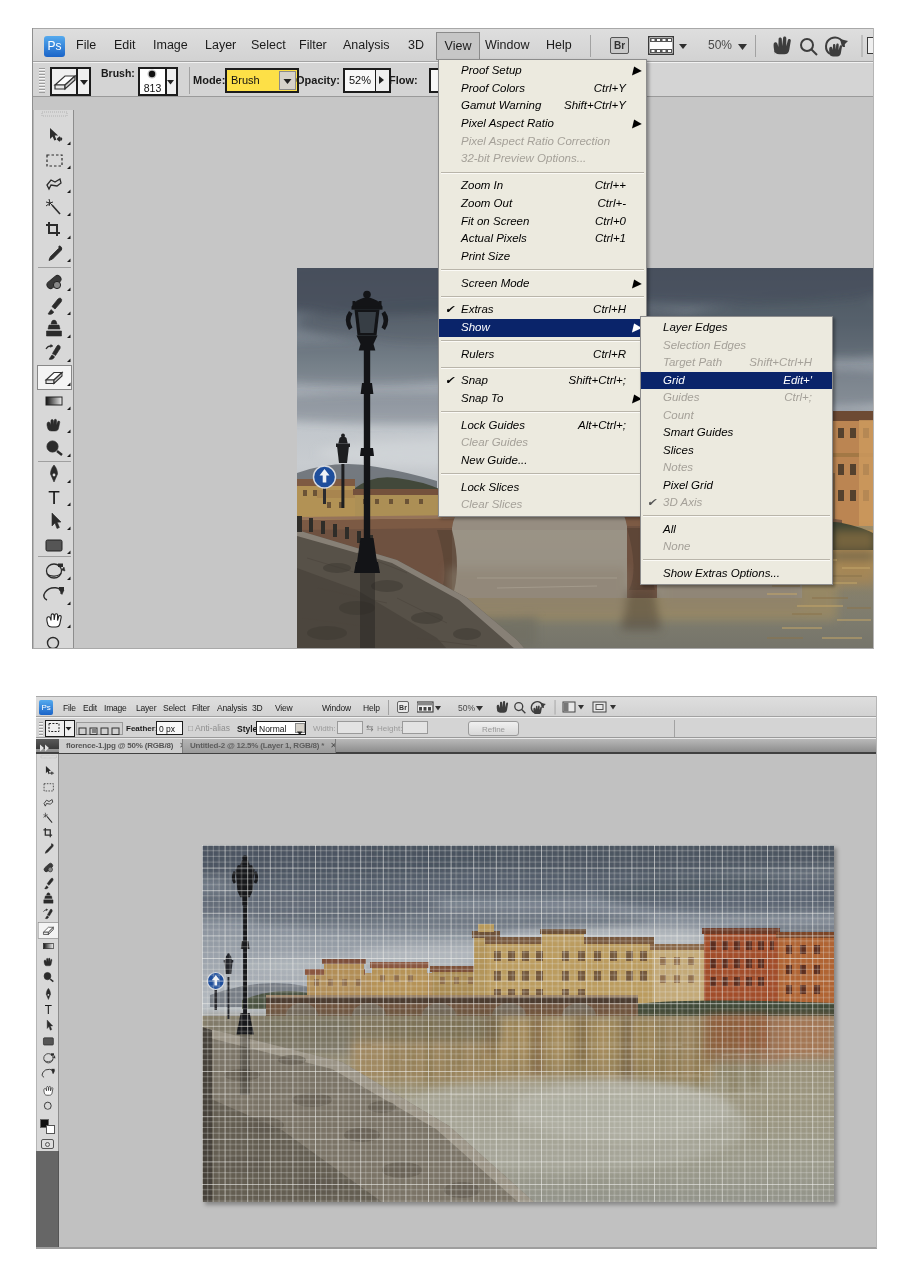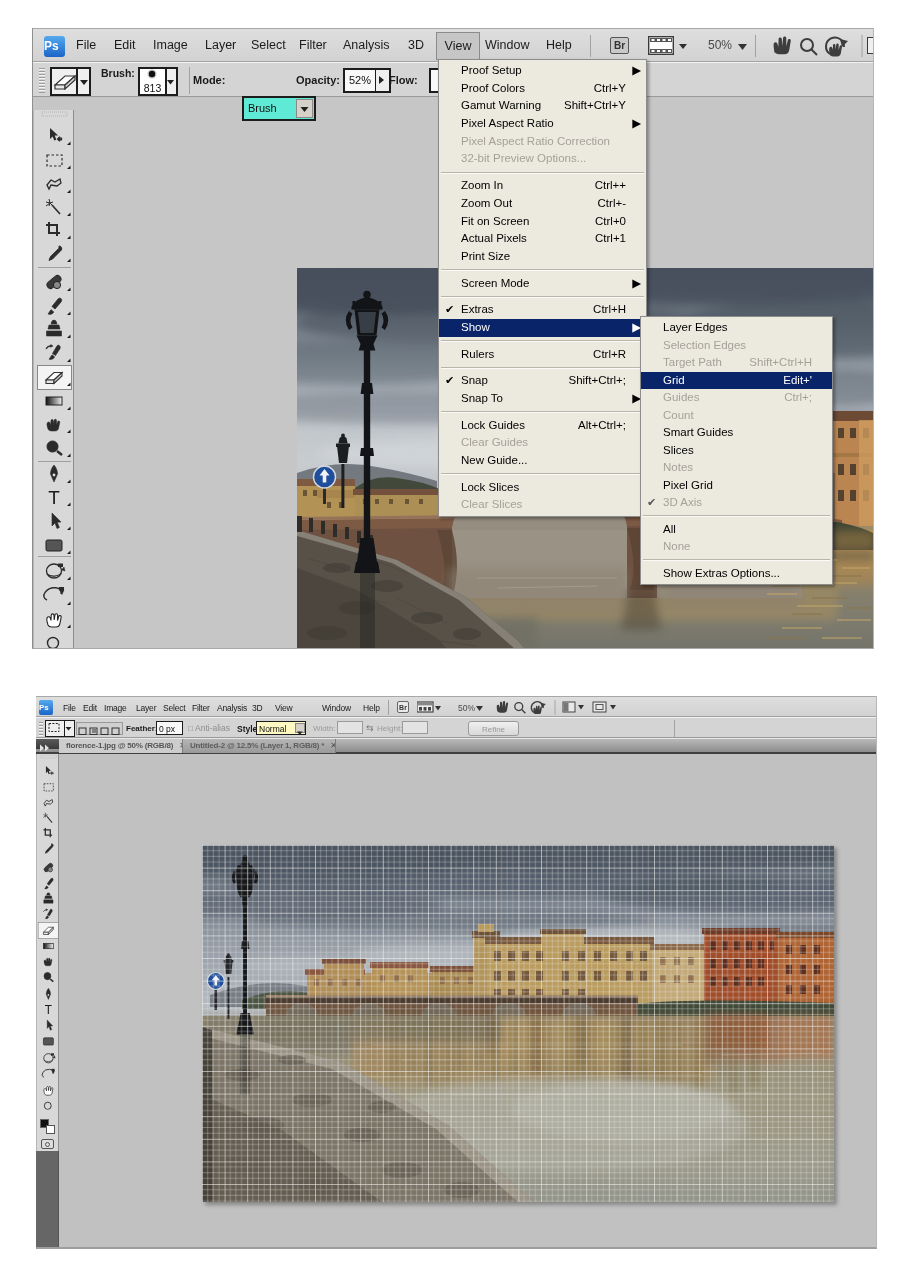--- a/index.html
+++ b/index.html
@@ -3,35 +3,35 @@
 <meta charset="utf-8">
 <style>
   html,body{margin:0;padding:0;background:#ffffff;width:906px;height:1280px;overflow:hidden;}
   *{box-sizing:border-box;font-family:"Liberation Sans",sans-serif;}
   .abs{position:absolute;}
   #w1{position:absolute;left:32px;top:28px;width:842px;height:621px;background:#c6c6c6;border-left:1px solid #8f8f8f;border-right:1px solid #b5b5b5;border-bottom:1px solid #a9a9a9;overflow:hidden;}
   #w2{position:absolute;left:36px;top:696px;width:841px;height:553px;background:#c1c1c1;border-bottom:2px solid #9e9e9e;border-right:1px solid #b5b5b5;overflow:hidden;}
   
   .menubar{position:absolute;left:0;top:0;width:100%;background:linear-gradient(#dedede,#d2d2d2);border-top:1px solid #a8a8a8;border-bottom:1px solid #a2a2a2;}
   .mitem{display:inline-block;color:#1b1b1b;}
-  .pslogo{display:inline-block;background:linear-gradient(#55aaee,#1a64c8);color:#fff;font-weight:bold;text-align:left;}
+  .pslogo{display:inline-block;background:linear-gradient(#55aaee,#1a64c8);color:#fff;font-weight:normal;text-align:center;}
   .optbar{position:absolute;left:0;width:100%;background:#d4d4d4;border-top:1px solid #f2f2f2;border-bottom:1px solid #9a9a9a;}
   .tabbar{position:absolute;left:0;width:100%;background:linear-gradient(#b9b9b9,#8d8d8d);border-top:1px solid #e8e8e8;border-bottom:2px solid #404040;}
   .stub{position:absolute;left:0;top:0;background:linear-gradient(#5a5a5a,#3b3b3b);color:#e8e8e8;}
   .tabactive{position:absolute;background:#cdcdcd;color:#555555;font-weight:bold;border-right:1px solid #7d7d7d;white-space:nowrap;overflow:hidden;}
   .tabinactive{position:absolute;background:linear-gradient(#b5b5b5,#9a9a9a);color:#5d5d5d;font-weight:bold;border-right:1px solid #7d7d7d;white-space:nowrap;overflow:hidden;}
   .toolcol{position:absolute;background:#d8d8d8;border-right:1px solid #8d8d8d;border-left:1px solid #b5b5b5;}
   
   .wbtn{position:absolute;background:#efefef;border:2px solid #1c1c1c;}
   .wlabel{position:absolute;color:#1a1a1a;font-weight:bold;}
   .winput{position:absolute;background:#f8f8f8;border:2px solid #1c1c1c;color:#111;}
   .vsep{position:absolute;width:1px;background:#a2a2a2;}
   
   .pmenu{position:absolute;background:#eceadf;border:1px solid #8c8c8c;box-shadow:2px 2px 3px rgba(0,0,0,0.35);}
-  .mrow{position:relative;height:17.5px;line-height:17.5px;color:#000;font-size:11.5px;padding-left:22px;white-space:nowrap;}
+  .mrow{position:relative;height:17.5px;line-height:17.5px;color:#000;font-size:11.5px;padding-left:22px;white-space:nowrap;font-style:italic;}
   .mrow .sc{position:absolute;right:20px;top:0;}
   .mrow .arr{position:absolute;right:5px;top:0;}
   .mrow.dis{color:#a5a199;}
   .mrow.hl{background:#0a246a;color:#fff;}
   .msep{height:9px;position:relative;}
   .msep:after{content:"";position:absolute;left:2px;right:2px;top:3.5px;border-top:1px solid #b9b5aa;border-bottom:1px solid #fbfaf6;}
   .chk{position:absolute;left:6px;top:0;font-size:11px;}
   #viewmenu .mrow{height:17.7px;line-height:17.7px;}
 </style>
 </head>
@@ -117,21 +117,21 @@
         </svg>
       <span style="position:absolute;left:0;right:0;bottom:0px;text-align:center;font-size:10.5px;color:#111;">813</span>
     </div>
     <div class="wbtn" style="left:134px;top:3.5px;width:11px;height:29px;border-left:none;">
       <svg width="7" height="25">
           <path d="M0,11 l7,0 -3.5,4.5 z" fill="#222"></path>
         </svg>
     </div>
     <div class="vsep" style="left:156px;top:4px;height:27px;"></div>
     <span class="wlabel" style="left:160px;top:11px;font-size:11px;">Mode:</span>
-    <div class="winput" style="left:209px;top:5px;width:74px;height:25px;background:#5eead4;margin-top:28px;">
+    <div class="winput" style="left:192px;top:5px;width:74px;height:25px;background:#fde047;">
       <span style="position:absolute;left:4px;top:4px;font-size:11px;">Brush</span>
       <div style="position:absolute;right:1px;top:1px;width:17px;height:19px;background:#d6d2ca;border:1px solid #8a8a8a;">
         <svg width="15" height="18">
             <path d="M3.5,7 l8,0 -4,5 z" fill="#222"></path>
           </svg>
       </div>
     </div>
     <span class="wlabel" style="left:263px;top:11px;font-size:11px;">Opacity:</span>
     <div class="winput" style="left:310px;top:5px;width:34px;height:25px;">
       <span style="position:absolute;left:4px;top:4px;font-size:11px;">52%</span>
@@ -601,21 +601,21 @@
             <rect x="35" y="2" width="7" height="6.5"></rect>
           </g>
         </svg>
     </div>
     <span class="wlabel" style="left:90px;top:6px;font-size:8px;">Feather:</span>
     <div class="winput" style="left:120px;top:3px;width:27px;height:14px;border-width:1.5px;">
         <span style="position:absolute;left:2px;top:1.5px;font-size:8.5px;">0 px</span>
       </div>
     <span style="position:absolute;left:152px;top:5px;font-size:8.5px;color:#8e8e8e;">□ Anti-alias</span>
     <span class="wlabel" style="left:201px;top:6px;font-size:8.5px;">Style:</span>
-    <div class="winput" style="left:220px;top:3px;width:50px;height:14px;border-width:1.5px;background:#fef9c3;">
+    <div class="winput" style="left:220px;top:3px;width:50px;height:14px;border-width:1.5px;background:#ffffff;">
       <span style="position:absolute;left:2px;top:1.5px;font-size:8.5px;">Normal</span>
       <div style="position:absolute;right:0.5px;top:0.5px;width:10px;height:10.5px;background:#d6d2ca;border:1px solid #8a8a8a;"><svg width="8" height="10">
             <path d="M1,3.5 l5.5,0 -2.75,3.5 z" fill="#222"></path>
           </svg></div>
     </div>
     <span style="position:absolute;left:277px;top:6px;font-size:8px;color:#9a9a9a;">Width:</span>
     <div style="position:absolute;left:301px;top:3px;width:26px;height:13px;border:1.5px solid #9a9a9a;background:#e3e3e3;"></div>
     <span style="position:absolute;left:330px;top:5px;font-size:9px;color:#777;">⇆</span>
     <span style="position:absolute;left:341px;top:6px;font-size:8px;color:#9a9a9a;">Height:</span>
     <div style="position:absolute;left:366px;top:3px;width:26px;height:13px;border:1.5px solid #9a9a9a;background:#e3e3e3;"></div>

